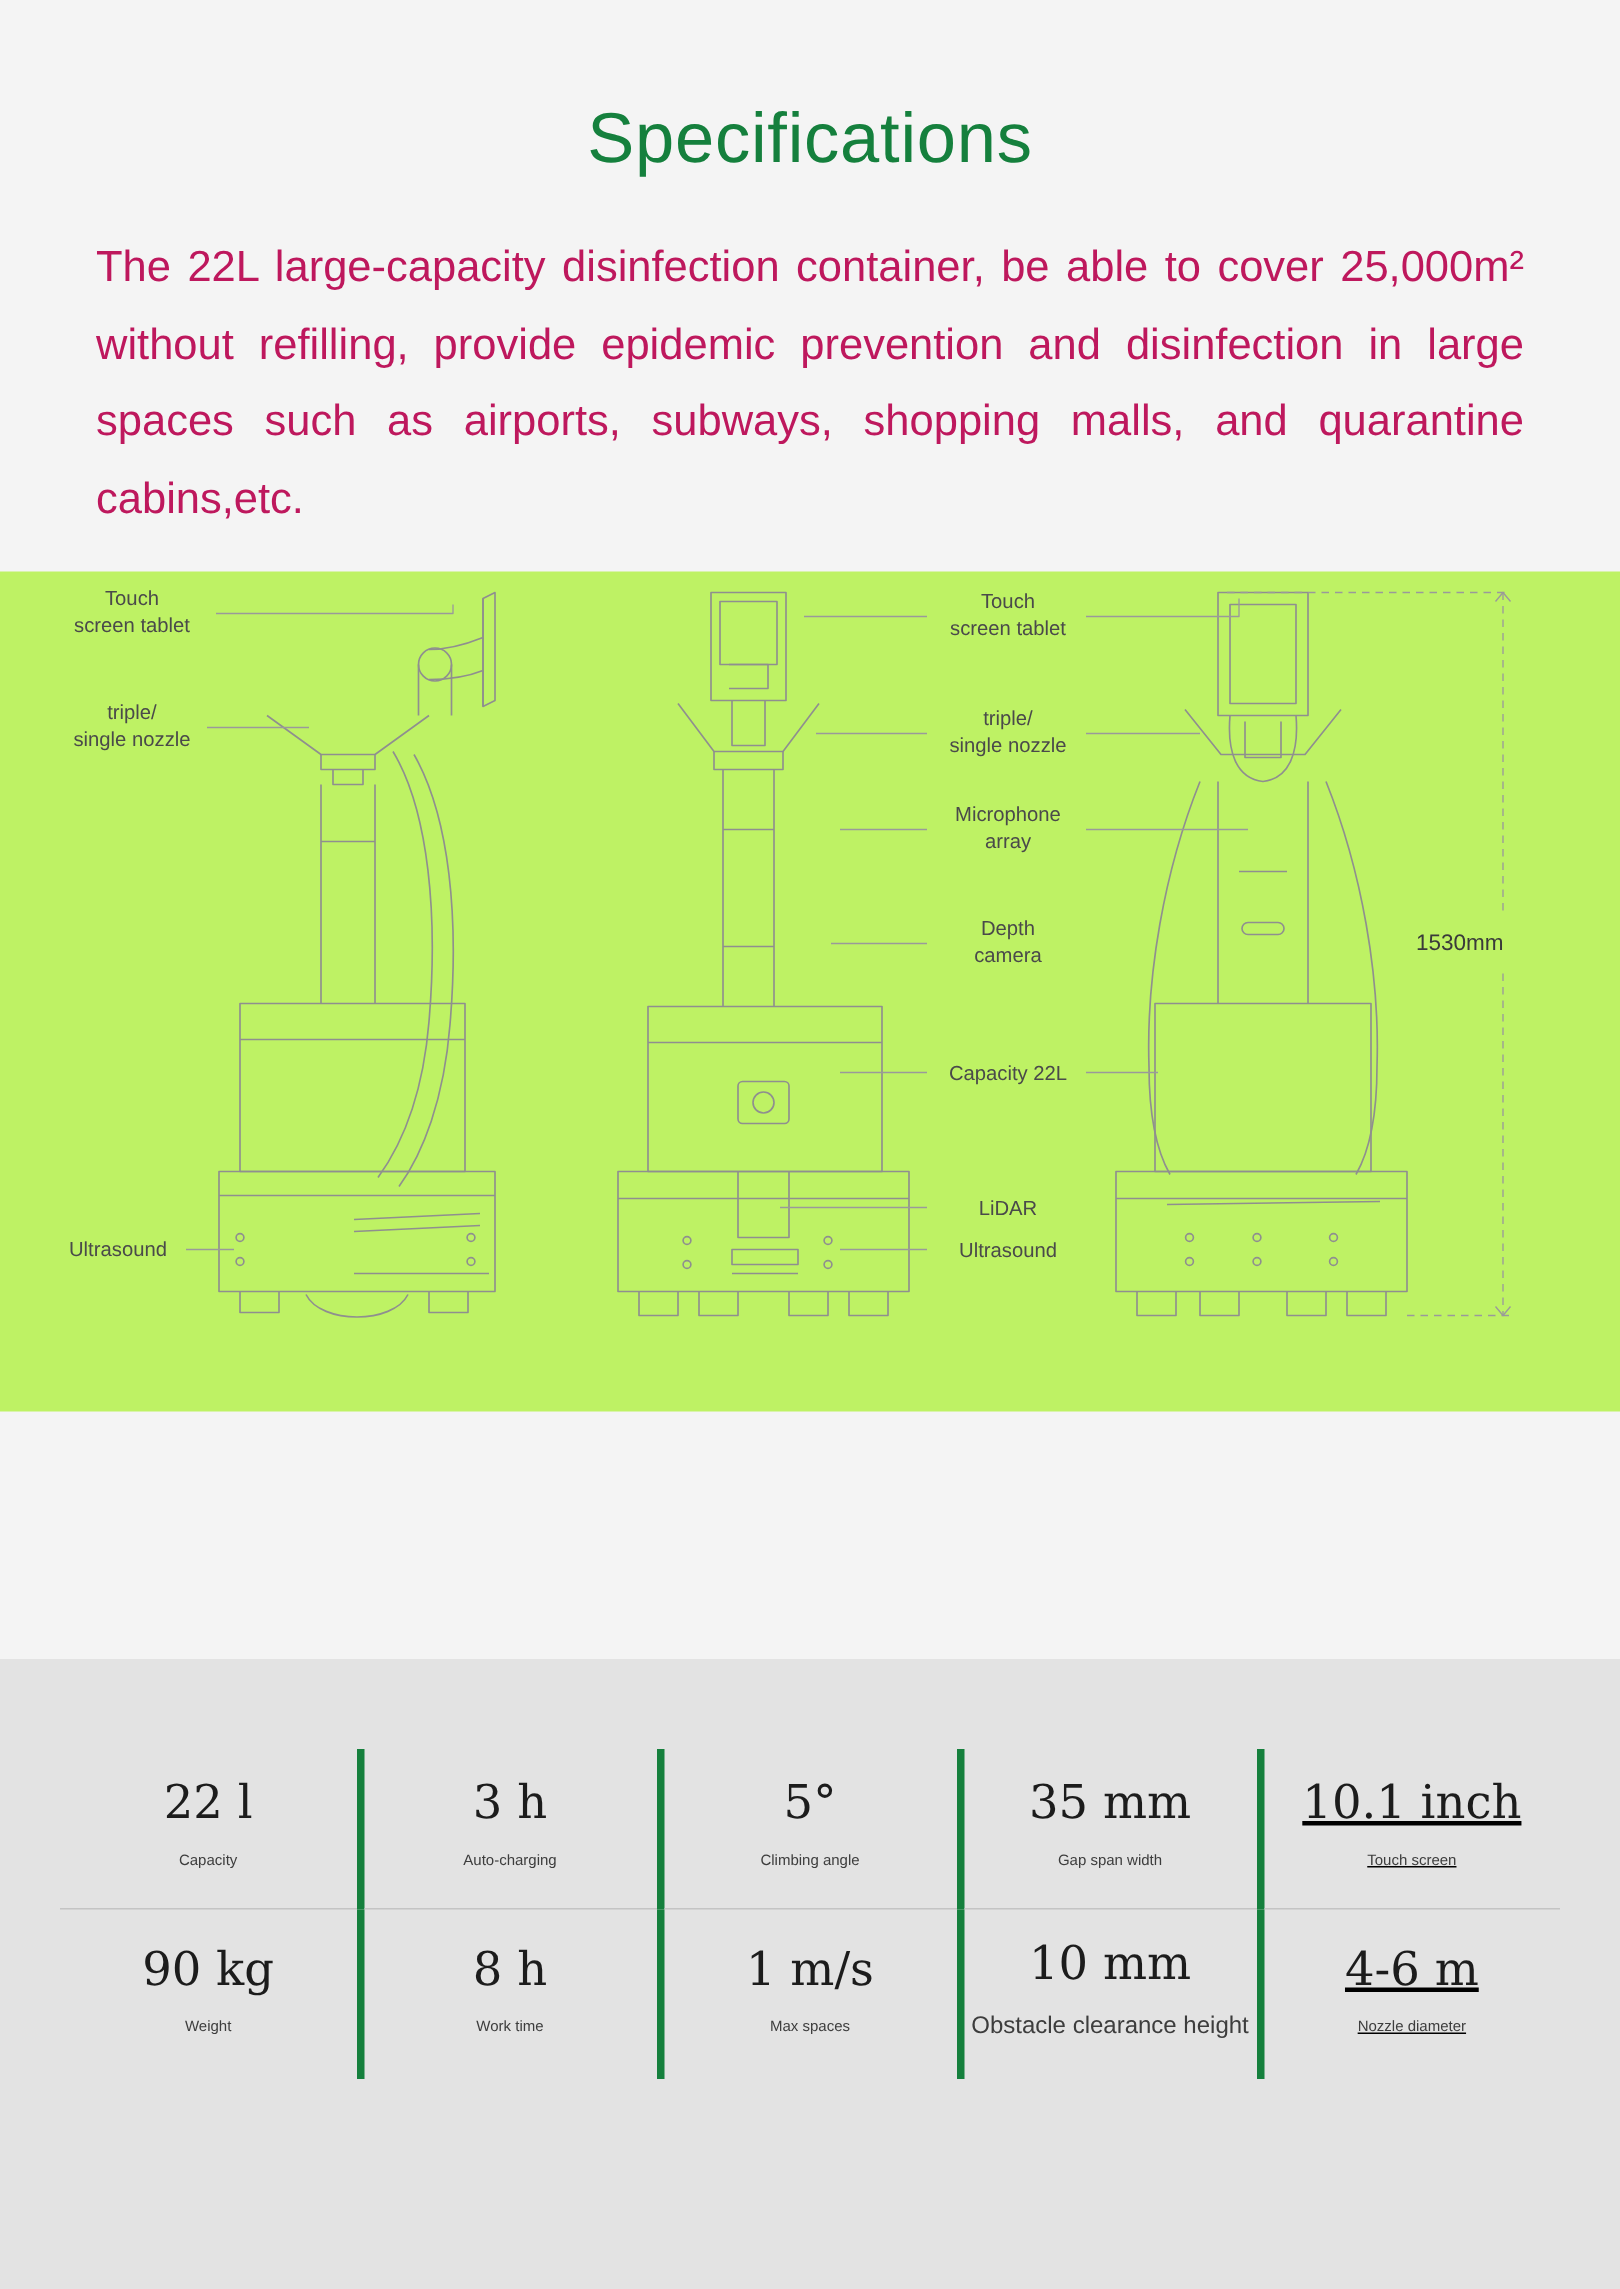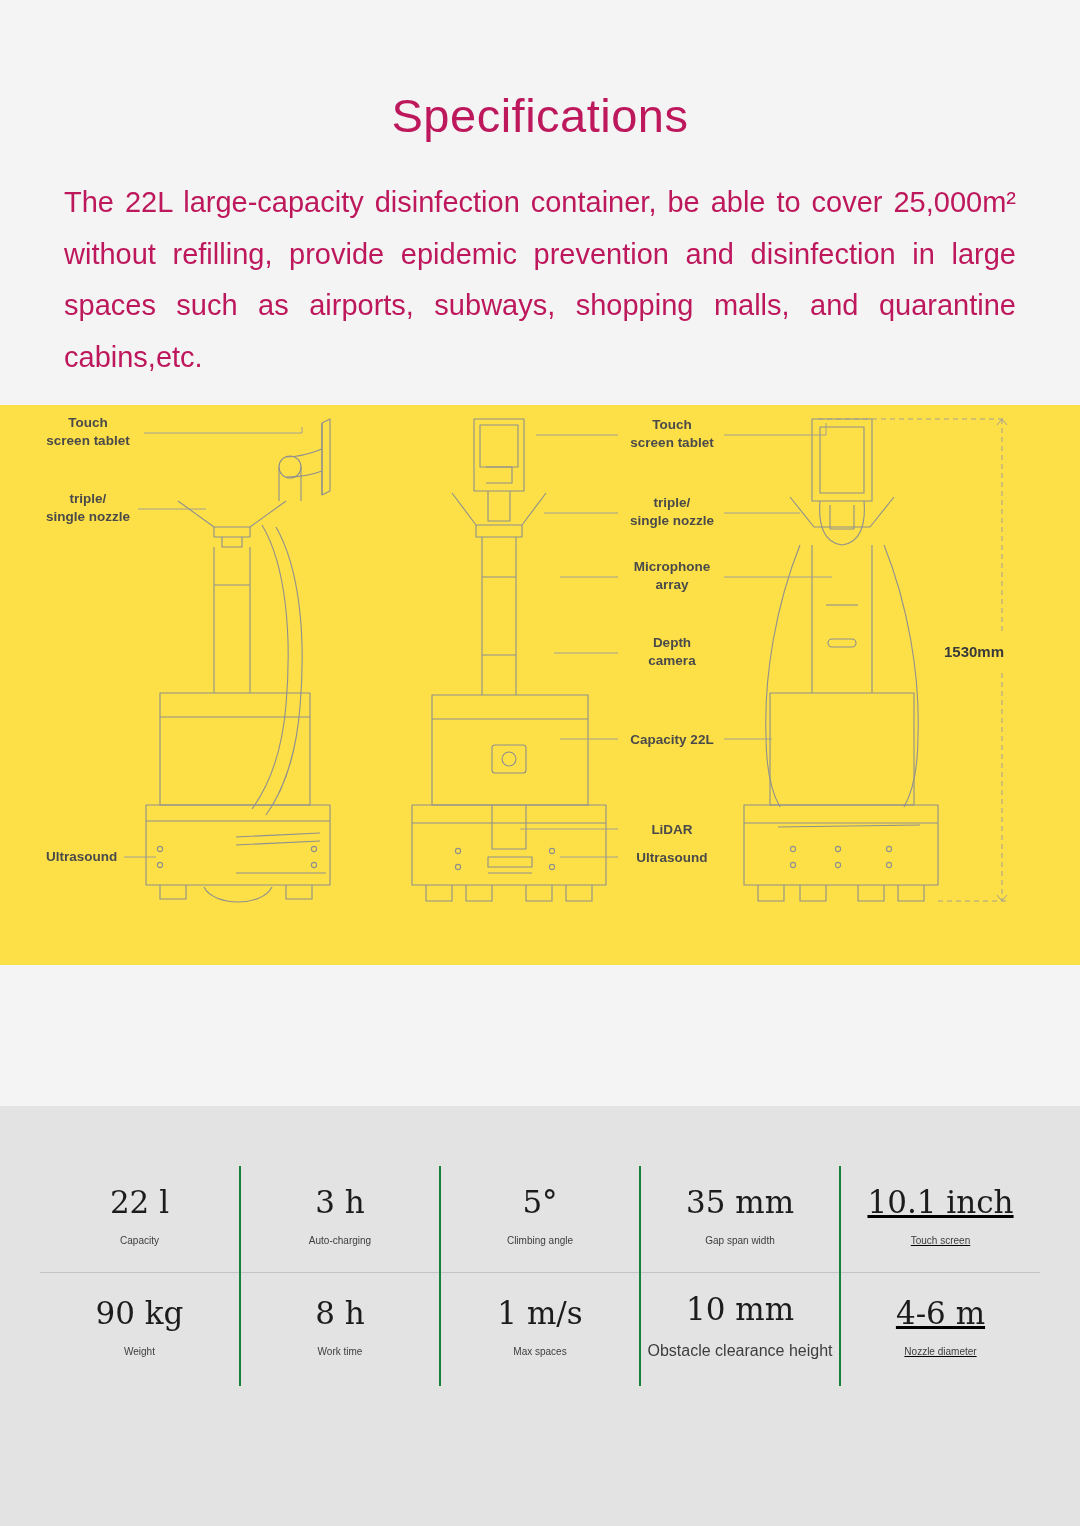--- a/index.html
+++ b/index.html
@@ -15,45 +15,44 @@
     width: 1080px;
     height: 1526px;
     background: #f4f4f4;
   }
 
   
   .title {
     text-align: center;
     font-size: 47px;
     font-weight: 400;
-    color: #be185d;
+    color: #15803d;
     letter-spacing: 0.5px;
-    padding-top: 92px;
+    padding-top: 68px;
     margin: 0;
     line-height: 1;
   }
   .intro {
     margin: 0;
     padding: 38px 64px 0 64px;
     font-size: 29px;
     line-height: 1.78;
     color: #be185d;
     text-align: justify;
     text-align-last: left;
     word-spacing: 1px;
   }
 
   
   .diagram-wrap {
     position: relative;
     width: 1080px;
     height: 560px;
     margin-top: 22px;
-    background: #fde047;
-    font-weight: bold;
+    background: #bef264;
   }
   .diagram-wrap svg { display: block; }
 
   .lbl {
     font-family: "Liberation Sans", sans-serif;
     font-size: 13.5px;
     fill: #4a4a4a;
   }
   .dim { font-size: 15px; fill: #3a3a3a; }
 
@@ -69,21 +68,21 @@
     position: absolute;
     left: 40px; top: 60px;
     width: 1000px;
     border-collapse: collapse;
   }
   .spec-table td {
     width: 20%;
     text-align: center;
     vertical-align: middle;
     padding: 18px 4px 26px 4px;
-    border-right: 2px solid #15803d;
+    border-right: 5px solid #15803d;
   }
   .spec-table td:last-child { border-right: none; text-decoration: underline; }
   .spec-table tr.row-top td { border-bottom: 1px solid #c4c4c4; }
   .spec-val {
     font-family: "DejaVu Serif", serif;
     font-size: 31px;
     color: #1c1c1c;
     line-height: 1.2;
     margin-bottom: 14px;
     white-space: nowrap;

